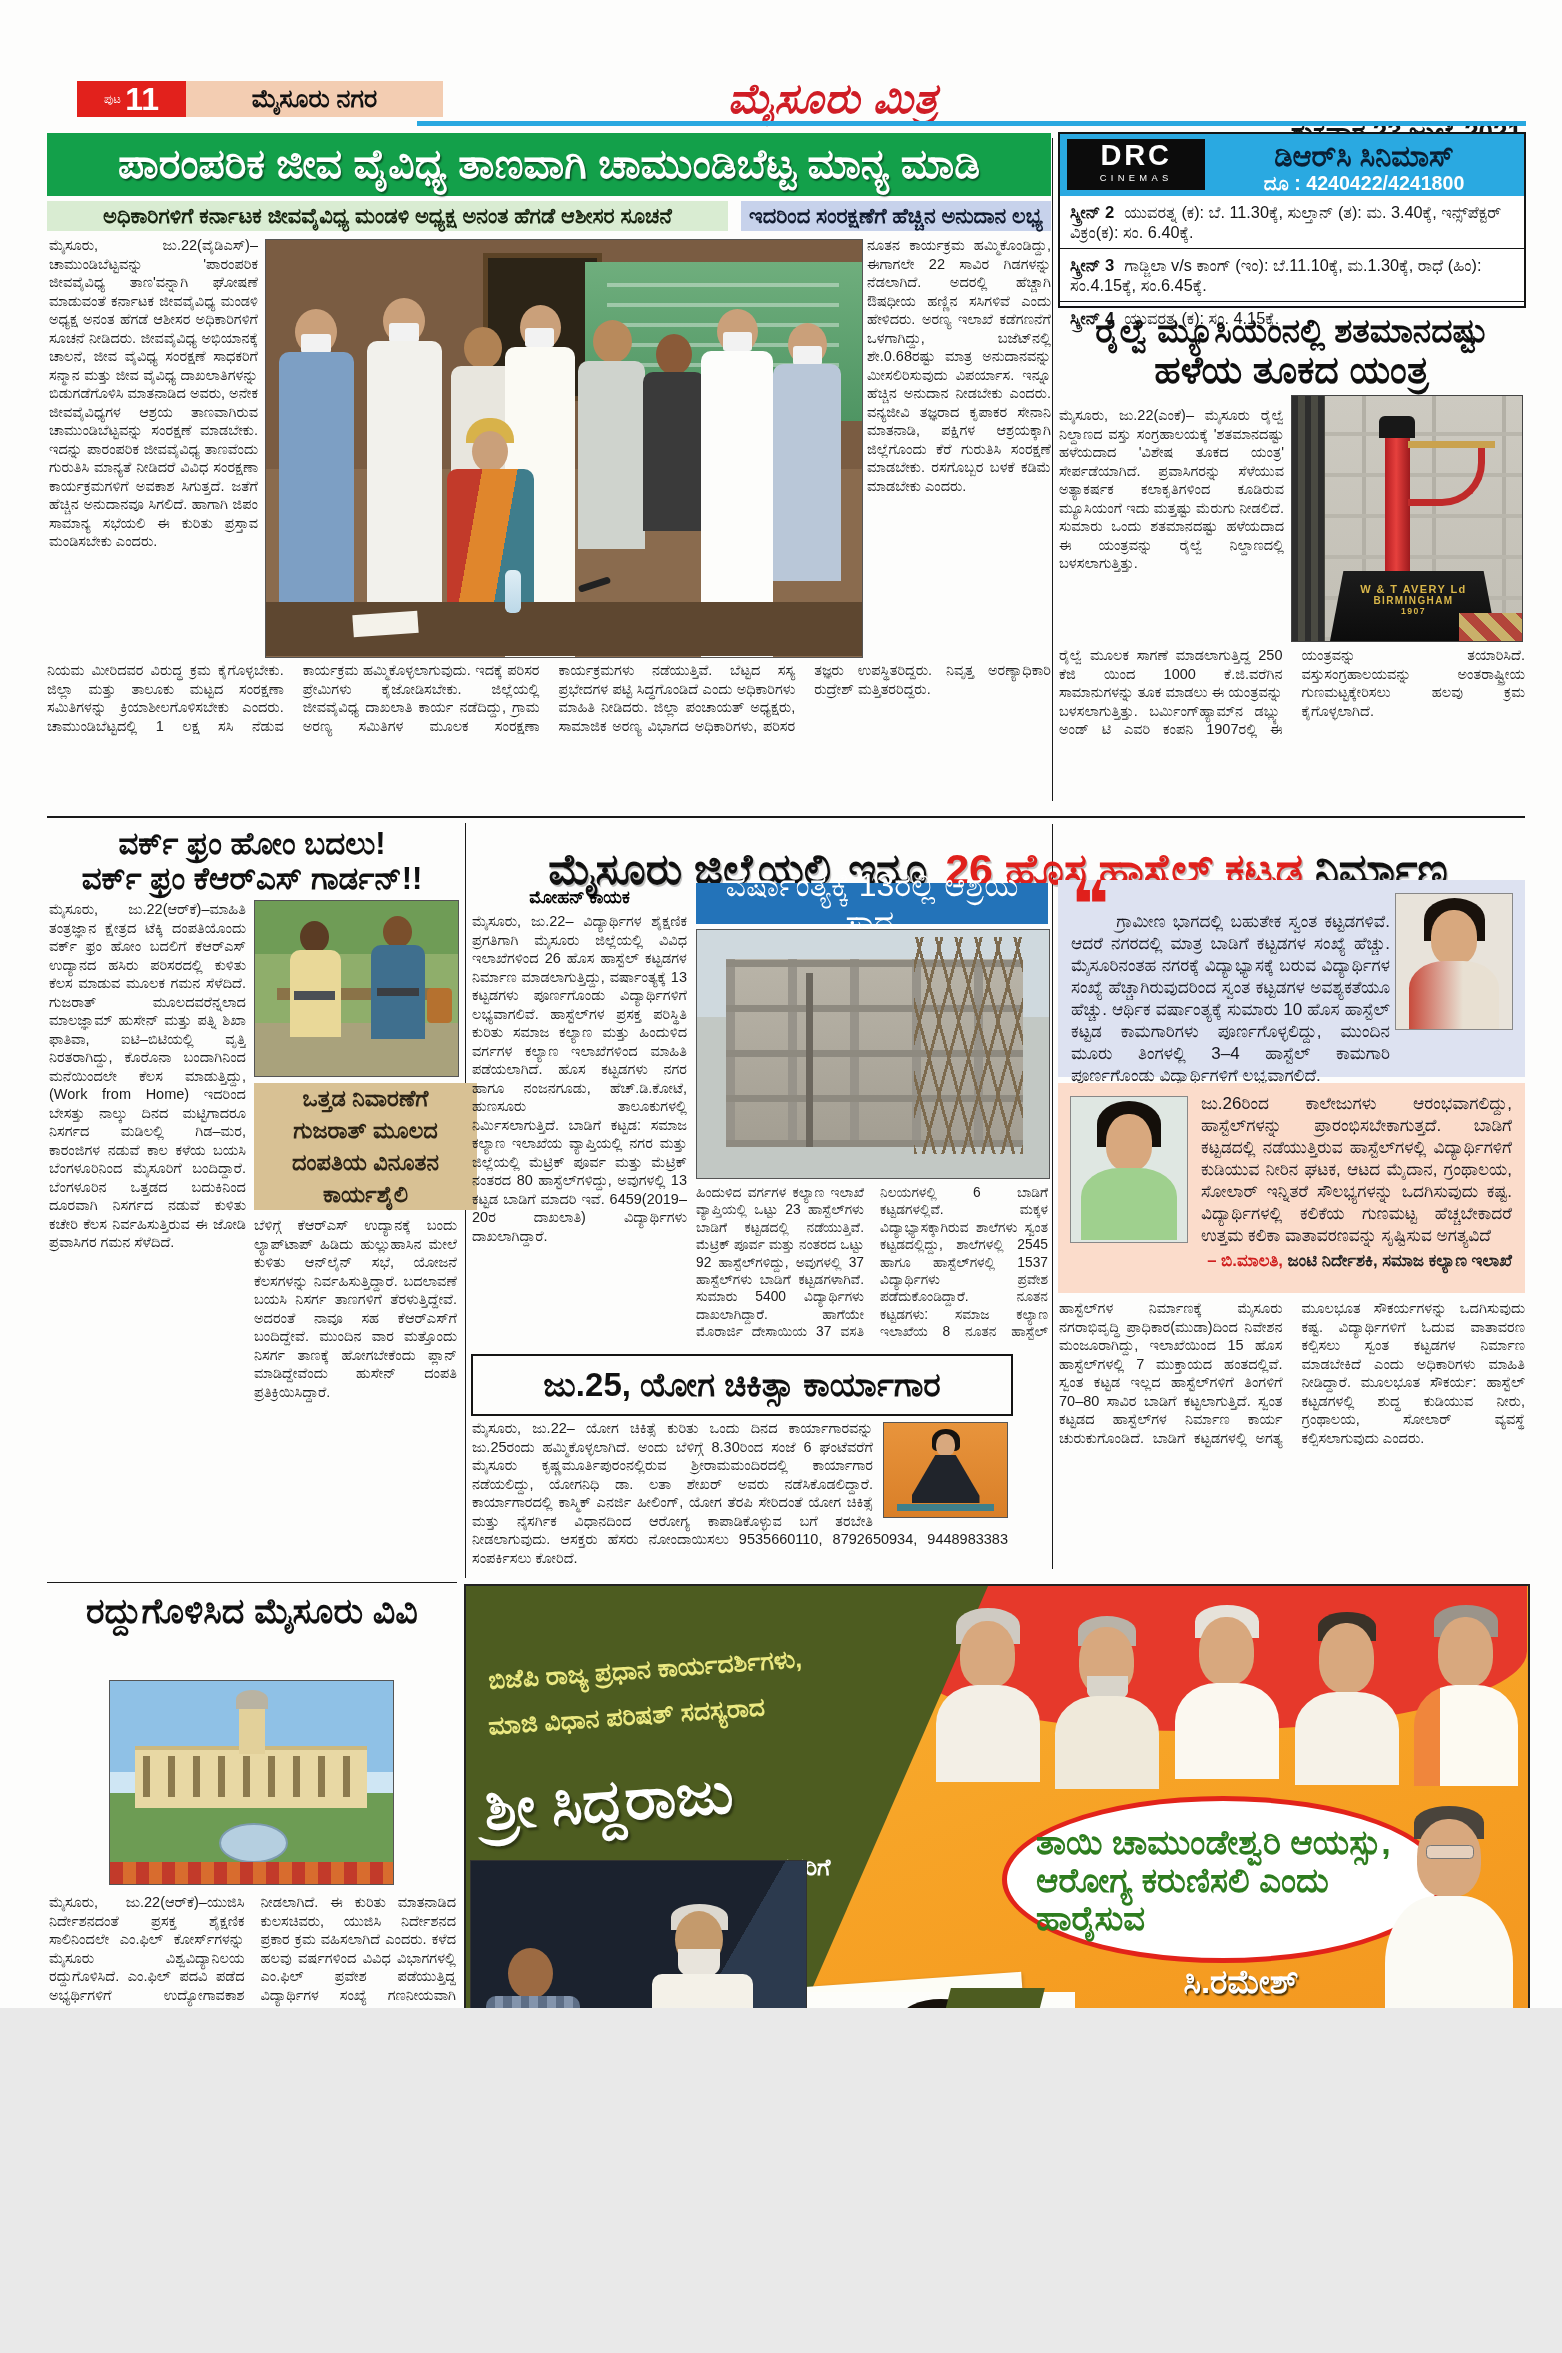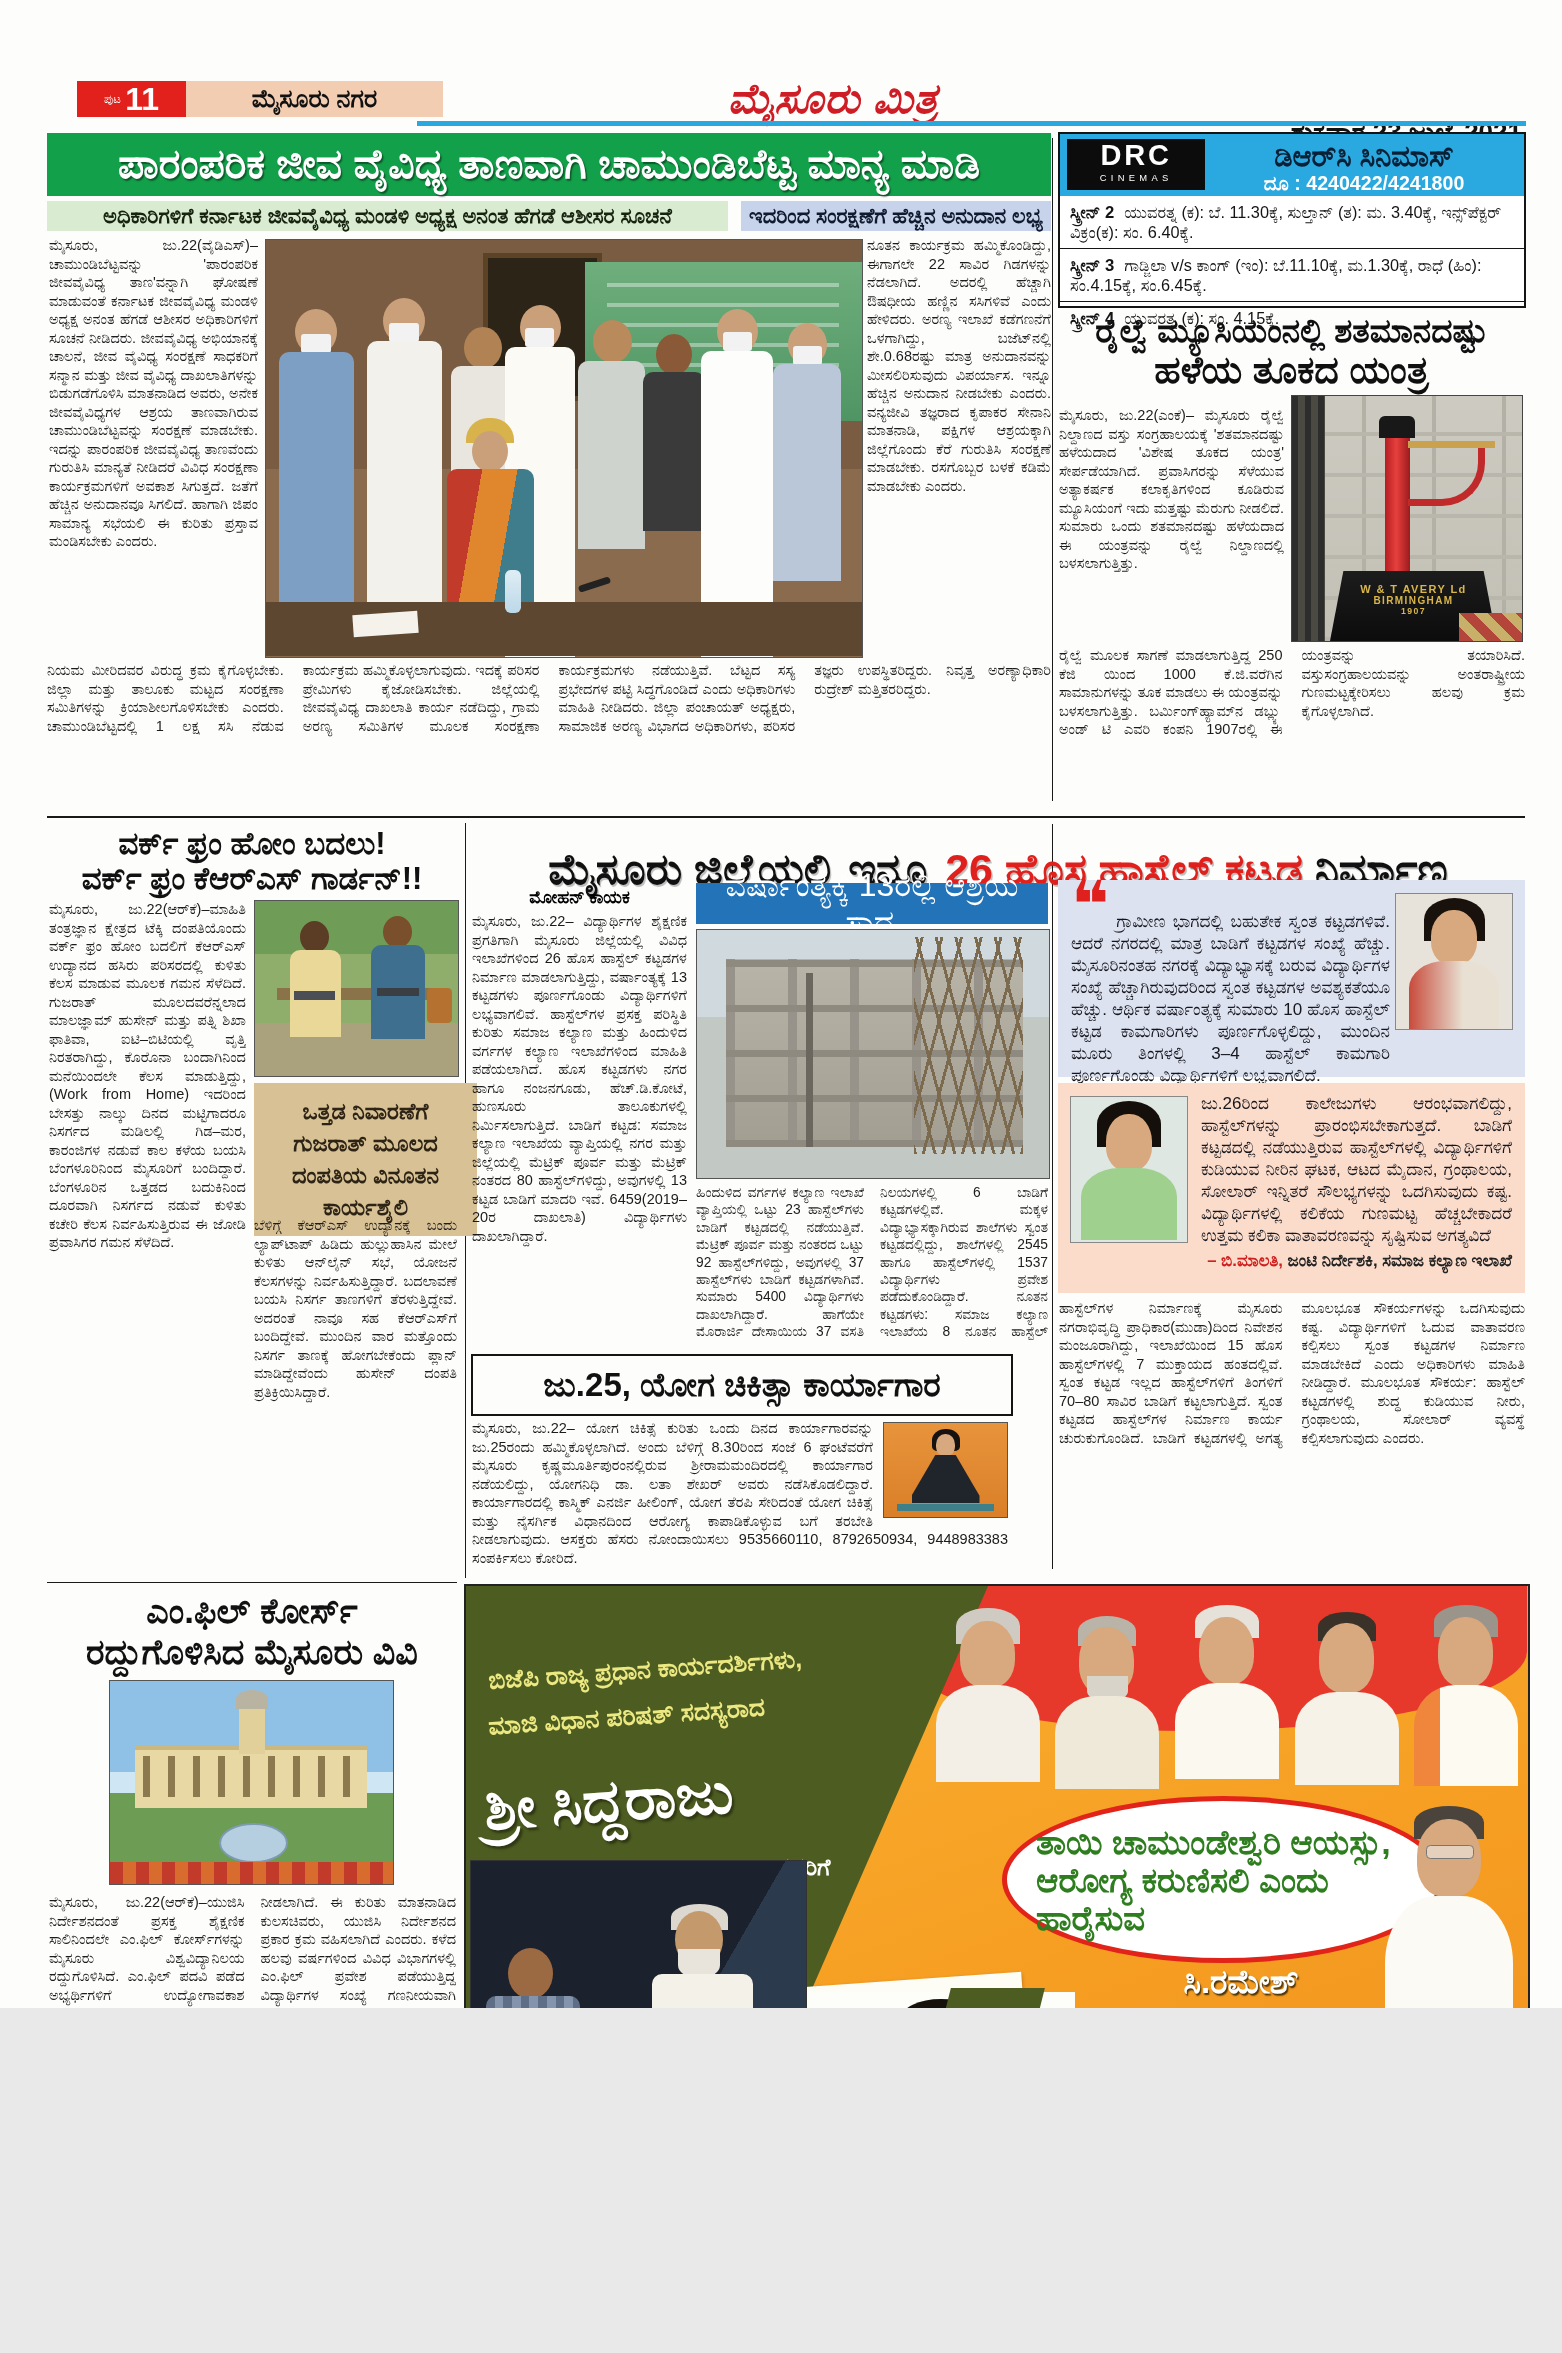--- a/index.html
+++ b/index.html
@@ -211,21 +211,21 @@
         <div class="abs" style="left:4.3px;top:70px;width:41px;height:8.7px;background:#4b4f55;"></div>
       </div>
     <div class="pers" style="left:116px;top:14.5px;">
         <div class="hd" style="left:11.6px;top:0;width:29px;height:32px;background:#7a4f2c;"></div>
         <div class="bd" style="left:0;top:29px;width:54px;height:94px;background:#3f6f8e;"></div>
         <div class="abs" style="left:5.8px;top:72px;width:42px;height:8.7px;background:#3b3e42;"></div>
       </div>
     <div class="abs" style="left:172px;top:87px;width:25px;height:35px;background:#b5712f;border-radius:4.3px;"></div>
   </div>
 
-  <div class="abs tanbox ctr" style="left:254px;top:1083px;width:203px;height:123px;padding:15px 10px;">ಒತ್ತಡ ನಿವಾರಣೆಗೆ ಗುಜರಾತ್ ಮೂಲದ ದಂಪತಿಯ ವಿನೂತನ ಕಾರ್ಯಶೈಲಿ</div>
+  <div class="abs tanbox ctr" style="left:254px;top:1083px;width:203px;height:123px;padding:2px 10px;">ಒತ್ತಡ ನಿವಾರಣೆಗೆ ಗುಜರಾತ್ ಮೂಲದ ದಂಪತಿಯ ವಿನೂತನ ಕಾರ್ಯಶೈಲಿ</div>
   <div class="abs just" style="left:254px;top:1216px;width:203px;height:361px;">ಬೆಳಿಗ್ಗೆ ಕೆಆರ್‌ಎಸ್ ಉದ್ಯಾನಕ್ಕೆ ಬಂದು ಲ್ಯಾಪ್‌ಟಾಪ್ ಹಿಡಿದು ಹುಲ್ಲುಹಾಸಿನ ಮೇಲೆ ಕುಳಿತು ಆನ್‌ಲೈನ್ ಸಭೆ, ಯೋಜನೆ ಕೆಲಸಗಳನ್ನು ನಿರ್ವಹಿಸುತ್ತಿದ್ದಾರೆ. ಬದಲಾವಣೆ ಬಯಸಿ ನಿಸರ್ಗ ತಾಣಗಳಿಗೆ ತೆರಳುತ್ತಿದ್ದೇವೆ. ಅದರಂತೆ ನಾವೂ ಸಹ ಕೆಆರ್‌ಎಸ್‌ಗೆ ಬಂದಿದ್ದೇವೆ. ಮುಂದಿನ ವಾರ ಮತ್ತೊಂದು ನಿಸರ್ಗ ತಾಣಕ್ಕೆ ಹೋಗಬೇಕೆಂದು ಪ್ಲಾನ್ ಮಾಡಿದ್ದೇವೆಂದು ಹುಸೇನ್ ದಂಪತಿ ಪ್ರತಿಕ್ರಿಯಿಸಿದ್ದಾರೆ.</div>
 
   <div class="abs hostH" style="left:471px;top:824px;width:1054px;height:55px;line-height:55px;margin-top:18px;">
     <span>ಮೈಸೂರು ಜಿಲ್ಲೆಯಲ್ಲಿ ಇನ್ನೂ </span><span class="red">26 ಹೊಸ ಹಾಸ್ಟೆಲ್ ಕಟ್ಟಡ</span><span> ನಿರ್ಮಾಣ</span>
   </div>
   <div class="abs" style="left:472px;top:887px;width:215px;text-align:center;font-weight:bold;font-size:17.4px;">ಮೋಹನ್ ಕಾಯಕ</div>
   <div class="abs just" style="left:472px;top:912px;width:215px;height:435px;">ಮೈಸೂರು, ಜು.22– ವಿದ್ಯಾರ್ಥಿಗಳ ಶೈಕ್ಷಣಿಕ ಪ್ರಗತಿಗಾಗಿ ಮೈಸೂರು ಜಿಲ್ಲೆಯಲ್ಲಿ ವಿವಿಧ ಇಲಾಖೆಗಳಿಂದ 26 ಹೊಸ ಹಾಸ್ಟೆಲ್ ಕಟ್ಟಡಗಳ ನಿರ್ಮಾಣ ಮಾಡಲಾಗುತ್ತಿದ್ದು, ವರ್ಷಾಂತ್ಯಕ್ಕೆ 13 ಕಟ್ಟಡಗಳು ಪೂರ್ಣಗೊಂಡು ವಿದ್ಯಾರ್ಥಿಗಳಿಗೆ ಲಭ್ಯವಾಗಲಿವೆ. ಹಾಸ್ಟೆಲ್‌ಗಳ ಪ್ರಸಕ್ತ ಪರಿಸ್ಥಿತಿ ಕುರಿತು ಸಮಾಜ ಕಲ್ಯಾಣ ಮತ್ತು ಹಿಂದುಳಿದ ವರ್ಗಗಳ ಕಲ್ಯಾಣ ಇಲಾಖೆಗಳಿಂದ ಮಾಹಿತಿ ಪಡೆಯಲಾಗಿದೆ. ಹೊಸ ಕಟ್ಟಡಗಳು ನಗರ ಹಾಗೂ ನಂಜನಗೂಡು, ಹೆಚ್.ಡಿ.ಕೋಟೆ, ಹುಣಸೂರು ತಾಲೂಕುಗಳಲ್ಲಿ ನಿರ್ಮಿಸಲಾಗುತ್ತಿದೆ. ಬಾಡಿಗೆ ಕಟ್ಟಡ: ಸಮಾಜ ಕಲ್ಯಾಣ ಇಲಾಖೆಯ ವ್ಯಾಪ್ತಿಯಲ್ಲಿ ನಗರ ಮತ್ತು ಜಿಲ್ಲೆಯಲ್ಲಿ ಮೆಟ್ರಿಕ್ ಪೂರ್ವ ಮತ್ತು ಮೆಟ್ರಿಕ್ ನಂತರದ 80 ಹಾಸ್ಟೆಲ್‌ಗಳಿದ್ದು, ಅವುಗಳಲ್ಲಿ 13 ಕಟ್ಟಡ ಬಾಡಿಗೆ ಮಾದರಿ ಇವೆ. 6459(2019–20ರ ದಾಖಲಾತಿ) ವಿದ್ಯಾರ್ಥಿಗಳು ದಾಖಲಾಗಿದ್ದಾರೆ.</div>
 
   <div class="abs strip ctr" style="left:696px;top:883px;width:352px;height:41px;">ವರ್ಷಾಂತ್ಯಕ್ಕೆ 13ರಲ್ಲಿ ಆಶ್ರಯ ಸಾಧ್ಯ</div>
 
@@ -272,21 +272,20 @@
       <div class="hair" style="left:48px;top:5.8px;width:27.5px;height:22px;background:#151210;position:absolute;border-radius:50% 50% 20% 20%;"></div>
       <div class="face" style="left:52px;top:11.6px;width:19px;height:22px;position:absolute;"></div>
       <div class="abs" style="left:27.5px;top:32px;width:68px;height:48px;background:#20242b;clip-path:polygon(35% 0,65% 0,100% 85%,100% 100%,0 100%,0 85%);"></div>
       <div class="abs" style="left:13px;top:81px;width:97px;height:7.2px;background:#3f7f8a;"></div>
     </div>
     <span>ಮೈಸೂರು, ಜು.22– ಯೋಗ ಚಿಕಿತ್ಸೆ ಕುರಿತು ಒಂದು ದಿನದ ಕಾರ್ಯಾಗಾರವನ್ನು ಜು.25ರಂದು ಹಮ್ಮಿಕೊಳ್ಳಲಾಗಿದೆ. ಅಂದು ಬೆಳಿಗ್ಗೆ 8.30ರಿಂದ ಸಂಜೆ 6 ಘಂಟೆವರೆಗೆ ಮೈಸೂರು ಕೃಷ್ಣಮೂರ್ತಿಪುರಂನಲ್ಲಿರುವ ಶ್ರೀರಾಮಮಂದಿರದಲ್ಲಿ ಕಾರ್ಯಾಗಾರ ನಡೆಯಲಿದ್ದು, ಯೋಗನಿಧಿ ಡಾ. ಲತಾ ಶೇಖರ್ ಅವರು ನಡೆಸಿಕೊಡಲಿದ್ದಾರೆ. ಕಾರ್ಯಾಗಾರದಲ್ಲಿ ಕಾಸ್ಮಿಕ್ ಎನರ್ಜಿ ಹೀಲಿಂಗ್, ಯೋಗ ತೆರಪಿ ಸೇರಿದಂತೆ ಯೋಗ ಚಿಕಿತ್ಸೆ ಮತ್ತು ನೈಸರ್ಗಿಕ ವಿಧಾನದಿಂದ ಆರೋಗ್ಯ ಕಾಪಾಡಿಕೊಳ್ಳುವ ಬಗೆ ತರಬೇತಿ ನೀಡಲಾಗುವುದು. ಆಸಕ್ತರು ಹೆಸರು ನೋಂದಾಯಿಸಲು 9535660110, 8792650934, 9448983383 ಸಂಪರ್ಕಿಸಲು ಕೋರಿದೆ.</span>
   </div>
 
   <div class="abs hline" style="left:47px;top:1582px;width:410px;height:1.4px;"></div>
   <div class="abs mphilH" style="left:47px;top:1590px;width:410px;">
-    <div style="font-size:35px;line-height:41px;">ಎಂ.ಫಿಲ್ ಕೋರ್ಸ್</div>
     <div style="font-size:35px;line-height:41px;">ರದ್ದುಗೊಳಿಸಿದ ಮೈಸೂರು ವಿವಿ</div>
   </div>
   <div class="photo" style="left:109px;top:1680px;width:283px;height:203px;background:linear-gradient(#8fc1e6 0 45%,#cfe6f4 45% 55%,#6d9c54 55% 100%);border:0.7px solid #555;">
     <div class="abs" style="left:25px;top:65px;width:232px;height:58px;background:#e8d8a4;border-top:4.3px solid #cbb87e;"></div>
     <div class="abs" style="left:33px;top:75px;width:217px;height:41px;background:repeating-linear-gradient(90deg,#8c7a4e 0 7.2px,transparent 7.2px 25px);"></div>
     <div class="abs" style="left:129px;top:22px;width:26px;height:51px;background:#e2d09a;"></div>
     <div class="abs" style="left:126px;top:8.7px;width:32px;height:19px;background:#b9b3a2;border-radius:50% 50% 0 0;"></div>
     <div class="abs" style="left:109px;top:142px;width:65px;height:36px;background:#b5cfe0;border-radius:50%;border:2.9px solid #7d9bb0;"></div>
     <div class="abs" style="left:0px;top:181px;width:283px;height:22px;background:repeating-linear-gradient(90deg,#c23a2a 0 13px,#d86c2e 13px 26px);"></div>
   </div>

